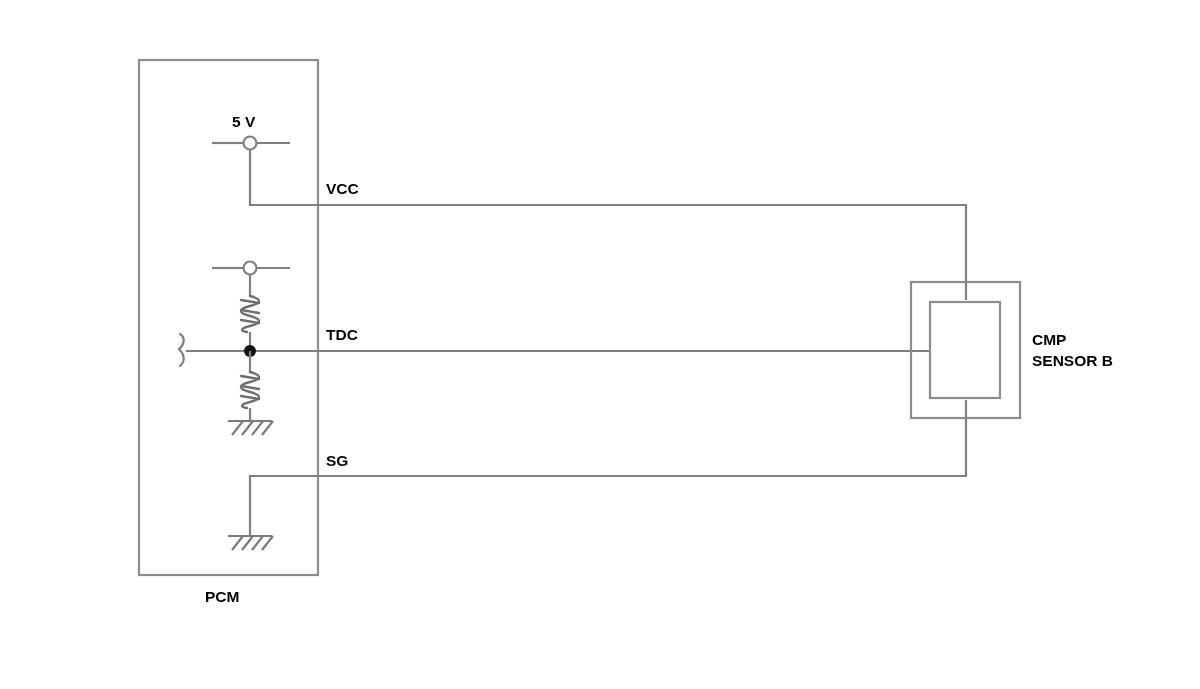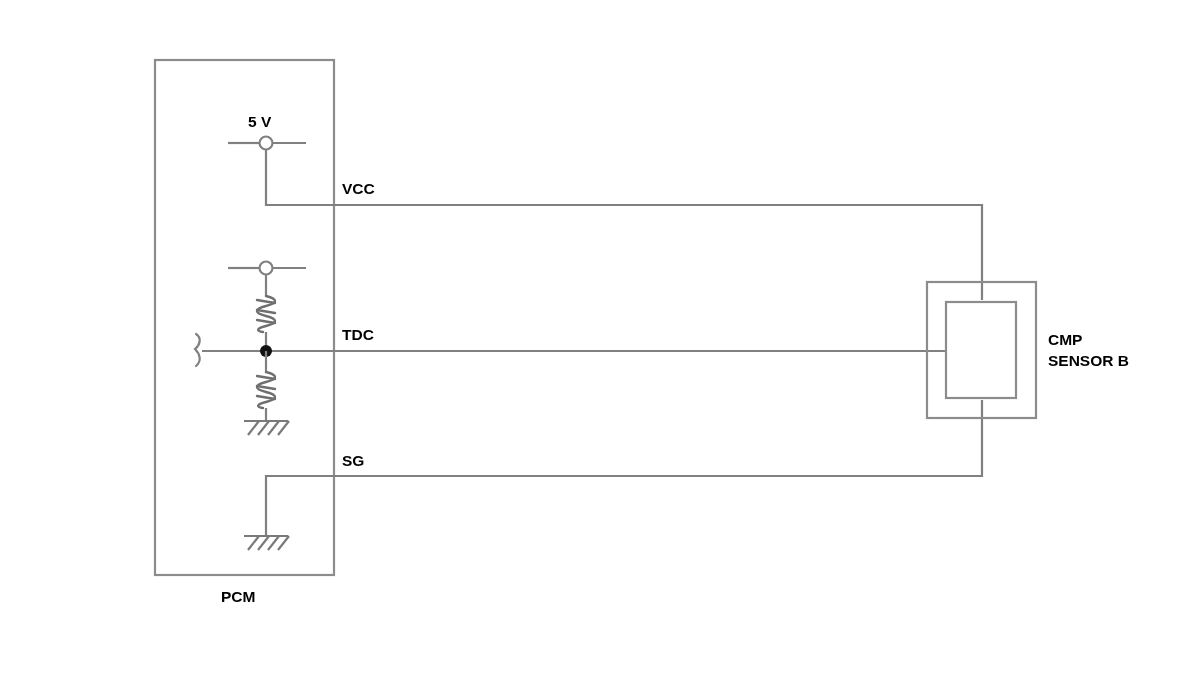--- a/index.html
+++ b/index.html
@@ -10,21 +10,21 @@
   body {
     width: 1200px;
     height: 689px;
     font-family: "Liberation Sans", sans-serif;
     position: relative;
     overflow: hidden;
   }
   #diagram-root {
     position: absolute;
     top: 0;
-    left: 16px;
+    left: 0;
     width: 1031px;
     height: 689px;
   }
   svg#circuit {
     display: block;
     width: 1200px;
     height: 689px;
   }
   .wire {
     stroke: #808080;

